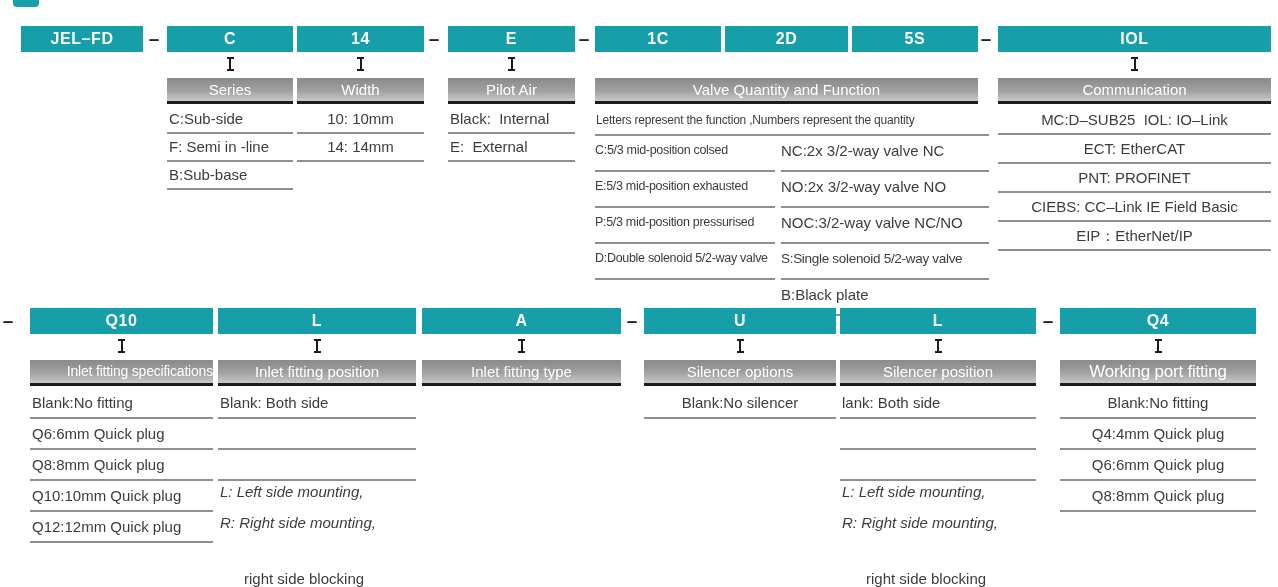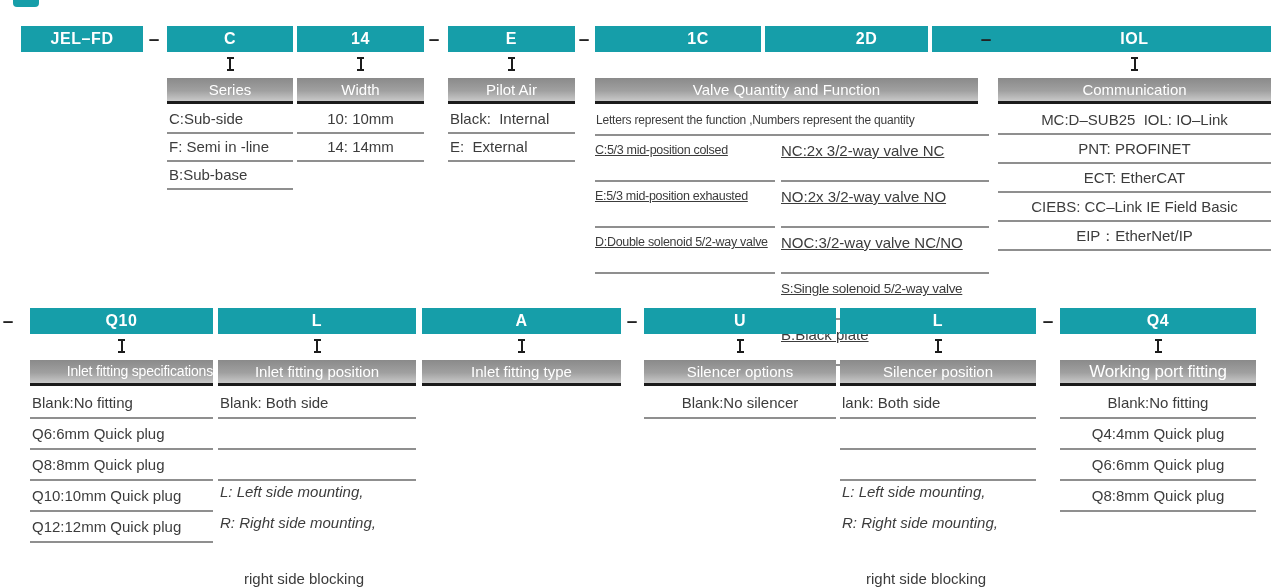--- a/index.html
+++ b/index.html
@@ -21,29 +21,29 @@
        border-bottom:3px solid var(--bar);
        background:linear-gradient(180deg,var(--hdrtop),var(--hdrmid) 55%,var(--hdrbot));}
   .hdr.cond{font-size:14px;letter-spacing:-.2px;text-align:right;}
   .hdr.cond2{font-size:17px;letter-spacing:-.2px;}
   .opts{margin-top:2px;}
   .opt{height:28px;line-height:26px;border-bottom:2px solid var(--ul);font-size:15px;
        color:var(--txt);text-align:center;white-space:pre-wrap;box-sizing:border-box;}
   .al .opt{text-align:left;padding-left:2px;}
   
   .codes{display:flex;width:383px;}
-  .codes .codebox{flex:none;padding-left:40px;}
+  .codes .codebox{flex:none;}
   .connrow{display:flex;width:383px;height:14px;margin-top:5px;}
   .connrow>span{flex:none;}
   .connrow .conn{margin-top:0;}
   .vnote{height:30px;line-height:28px;text-align:left;padding-left:1px;font-size:12px;letter-spacing:-.2px;}
   .vg{display:flex;}
   .vleft{width:180px;margin-right:6px;}
   .vright{width:208px;}
-  .vopt{height:46px;line-height:29px;text-align:left;text-decoration:underline;}
+  .vopt{height:36px;line-height:29px;text-align:left;}
   .condsm{font-size:12.5px;letter-spacing:-.3px;}
   .condmd{font-size:13.5px;letter-spacing:-.3px;}
   .comm .opt{height:29px;line-height:27px;}
   
   .r2 .opt{height:31px;line-height:29px;}
   .ml{height:62px;line-height:29px;}
   .ml .l1{height:29px;line-height:29px;font-style:italic;}
   .ml .l2{height:29px;line-height:29px;padding-left:24px;}
   .frag{position:absolute;left:13px;top:-6px;width:26px;height:13px;border-radius:4px;
         background:var(--teal);}
@@ -106,20 +106,21 @@
         <span style="width:127px"><span class="conn"></span></span>
         <span style="width:130px"><span class="conn"></span></span>
       </div>
       <div class="hdr" style="width:383px">Valve Quantity and Function</div>
       <div class="opts">
         <div class="opt vnote">Letters represent the function ,Numbers represent the quantity</div>
         <div class="vg">
           <div class="vleft">
             <div class="opt vopt condsm">C:5/3 mid-position colsed</div>
             <div class="opt vopt condsm">E:5/3 mid-position exhausted</div>
+            <div class="opt vopt condsm">P:5/3 mid-position pressurised</div>
             <div class="opt vopt condsm">D:Double solenoid 5/2-way valve</div>
           </div>
           <div class="vright">
             <div class="opt vopt">NC:2x 3/2-way valve NC</div>
             <div class="opt vopt">NO:2x 3/2-way valve NO</div>
             <div class="opt vopt">NOC:3/2-way valve NC/NO</div>
             <div class="opt vopt condmd">S:Single solenoid 5/2-way valve</div>
             <div class="opt vopt">B:Black plate</div>
           </div>
         </div>
@@ -127,22 +128,22 @@
     </div>
 
     <span class="dash" style="left:978px">–</span>
 
     <div class="col comm" style="left:998px;width:273px">
       <div class="codebox">IOL</div>
       <div class="conn"></div>
       <div class="hdr">Communication</div>
       <div class="opts">
         <div class="opt">MC:D–SUB25  IOL: IO–Link</div>
+        <div class="opt">ECT: EtherCAT</div>
         <div class="opt">PNT: PROFINET</div>
-        <div class="opt">ECT: EtherCAT</div>
         <div class="opt">CIEBS: CC–Link IE Field Basic</div>
         <div class="opt">EIP：EtherNet/IP</div>
       </div>
     </div>
   </div>
 
   <div class="row r2" style="top:308px">
 
     <span class="dash" style="left:0px">–</span>
 

